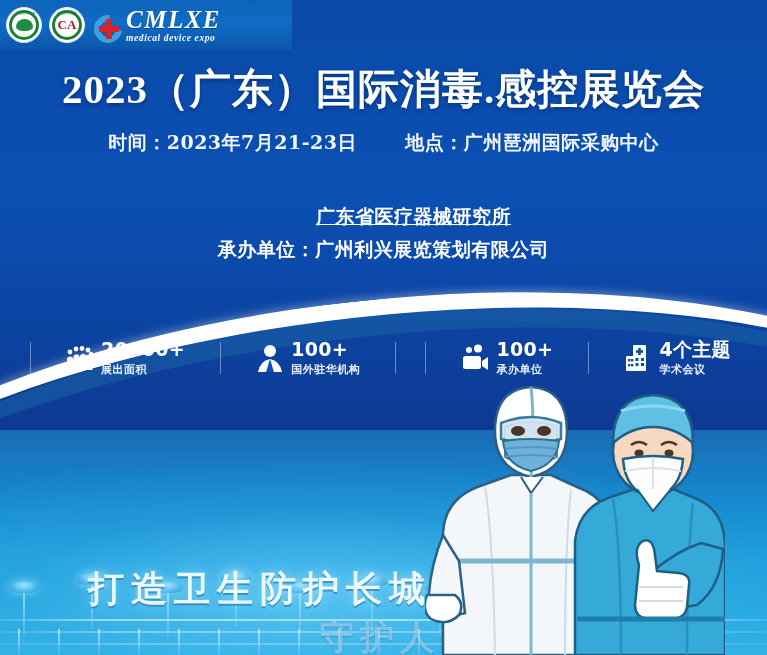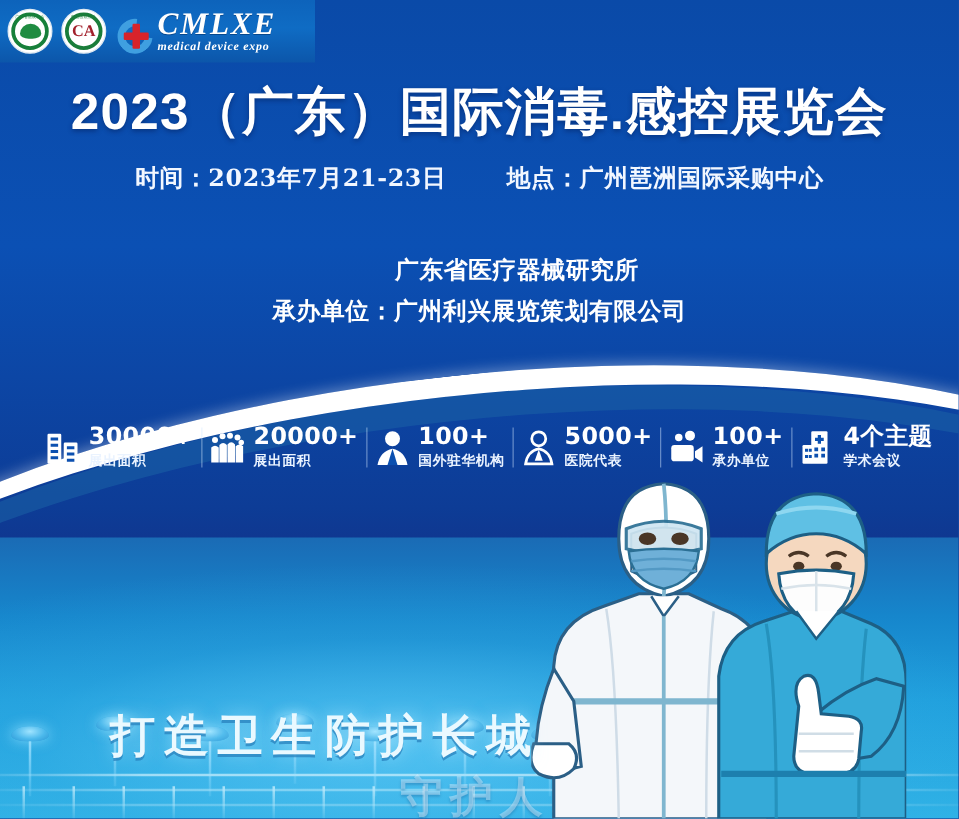--- a/index.html
+++ b/index.html
@@ -49,21 +49,21 @@
   }
   .arc-shadow{
     position:absolute; left:-34%; top:316px; width:168%; height:520px;
     border-radius:50%;
     border-top:20px solid rgba(28,98,165,.55);
     transform:rotate(-6.2deg);
   }
 
   
   .logo-strip{
-    position:absolute; left:0; top:0; width:252px; height:50px;
+    position:absolute; left:0; top:0; width:292px; height:50px;
     background:linear-gradient(180deg,#0d63bb 0%,#0f6cc4 45%,#0c56aa 100%);
     display:flex; align-items:center; gap:7px; padding:0 6px;
   }
   .badge{ width:36px; height:36px; border-radius:50%; position:relative; flex:0 0 auto;
           background:#ffffff; border:1px solid #dfe9f2; overflow:hidden; }
   .badge .ring{ position:absolute; inset:2px; border-radius:50%; border:3px solid #17803a; }
   .badge.b2 .ring{ border-color:#1a7d3a; }
   .badge .inner{ position:absolute; inset:7px; border-radius:50%;
                  display:flex; align-items:center; justify-content:center;
                  font-size:13px; font-weight:bold; font-family:"Liberation Serif",serif; }
@@ -86,36 +86,36 @@
   .gcross .cr-h{ position:absolute; left:5px; top:11px; width:20px; height:6px; background:#d8232a; border-radius:1px;}
   .cm-text{ line-height:1; }
   .cm-main{ font-family:"Liberation Serif","DejaVu Serif",serif; font-weight:bold; font-style:italic;
             font-size:25px; letter-spacing:1.5px; color:#ffffff; text-shadow:0 1px 0 rgba(0,40,90,.5); }
   .cm-sub{ font-family:"Liberation Serif","DejaVu Serif",serif; font-weight:bold; font-style:italic;
            font-size:9.5px; letter-spacing:.6px; color:#ffffff; margin-top:2px; }
 
   
   .title{
     position:absolute; left:0; right:0; top:62px; text-align:center;
-    font-family:Liberation Sans, sans-serif;
+    font-family:Liberation Serif, serif;
     font-weight:bold; font-size:41px; color:#ffffff; letter-spacing:1px;
     text-shadow:0 2px 4px rgba(0,20,70,.45);
   }
   .meta{
     position:absolute; left:0; right:0; top:130px; text-align:center;
     font-family:"DejaVu Serif","Liberation Serif",serif; font-weight:bold;
     font-size:19px; color:#f2f7ff; letter-spacing:.5px;
   }
   .meta .gap{ display:inline-block; width:34px; }
 
   .orgs{ position:absolute; left:0; right:0; top:200px; text-align:center;
          font-family:"DejaVu Serif","Liberation Serif",serif; font-weight:bold;
          font-size:19px; color:#ffffff; line-height:33px; letter-spacing:.5px; }
   .orgs .row{ display:block; }
-  .orgs .indent{ padding-left:60px; }
+  .orgs .indent{ padding-left:60px;text-decoration:underline; }
 
   
   .stats{
     position:absolute; left:30px; right:30px; top:333px; height:50px;
     display:flex; align-items:center; justify-content:space-between;
   }
   .stat{ display:flex; align-items:center; gap:7px; padding:0 6px; flex:0 0 auto; }
   .stat .ico{ width:28px; height:30px; flex:0 0 auto; color:#ffffff; }
   .stat .ico svg{ display:block; width:100%; height:100%; }
   .stat .txt{ line-height:1.05; }
@@ -305,43 +305,20 @@
     <span>地点：</span><span>广州琶洲国际采购中心</span>
   </div>
 
   <div class="orgs">
     <span class="row indent"><span>广东省医疗器械研究所</span></span>
     <span class="row"><span>承办单位：</span><span>广州利兴展览策划有限公司</span></span>
   </div>
 
   <div class="stats">
 
-    <div class="stat">
-      <span class="ico">
-        <svg viewBox="0 0 28 30">
-            <g fill="currentColor">
-              <rect x="2" y="4" width="11" height="24" rx="1"></rect>
-              <rect x="15" y="11" width="11" height="17" rx="1"></rect>
-            </g>
-            <g fill="#0c50b0">
-              <rect x="4.5" y="7" width="6" height="2.4"></rect>
-              <rect x="4.5" y="12" width="6" height="2.4"></rect>
-              <rect x="4.5" y="17" width="6" height="2.4"></rect>
-              <rect x="4.5" y="22" width="6" height="2.4"></rect>
-              <rect x="17.5" y="14" width="6" height="2.4"></rect>
-              <rect x="17.5" y="19" width="6" height="2.4"></rect>
-              <rect x="17.5" y="24" width="6" height="2.4"></rect>
-            </g>
-          </svg>
-      </span>
-      <span class="txt">
-        <span class="num">30000+</span><br>
-        <span class="lbl">展出面积</span>
-      </span>
-    </div>
 
     <div class="divider"></div>
 
     <div class="stat">
       <span class="ico">
         <svg viewBox="0 0 28 30">
             <g fill="currentColor">
           <circle cx="4" cy="9" r="2.4"></circle>
               <circle cx="10" cy="6" r="2.4"></circle>
               <circle cx="16" cy="5.5" r="2.4"></circle>
@@ -373,35 +350,20 @@
           </svg>
       </span>
       <span class="txt">
         <span class="num">100+</span><br>
         <span class="lbl">国外驻华机构</span>
       </span>
     </div>
 
     <div class="divider"></div>
 
-    <div class="stat">
-      <span class="ico">
-        <svg viewBox="0 0 28 30">
-            <g fill="none" stroke="currentColor" stroke-width="2.2">
-              <circle cx="14" cy="8" r="5.6"></circle>
-              <path d="M3.5 28 q1.5-10 10.5-12 q9 2 10.5 12 z"></path>
-            </g>
-            <path d="M14 16.5 l-3.2 9 l6.4 0 z" fill="currentColor"></path>
-          </svg>
-      </span>
-      <span class="txt">
-        <span class="num">5000+</span><br>
-        <span class="lbl">医院代表</span>
-      </span>
-    </div>
 
     <div class="divider"></div>
 
     <div class="stat">
       <span class="ico">
         <svg viewBox="0 0 28 30">
             <g fill="currentColor">
               <circle cx="8" cy="7" r="3"></circle>
               <circle cx="17" cy="5.5" r="4"></circle>
               <rect x="2" y="13" width="18" height="13" rx="2.5"></rect>

